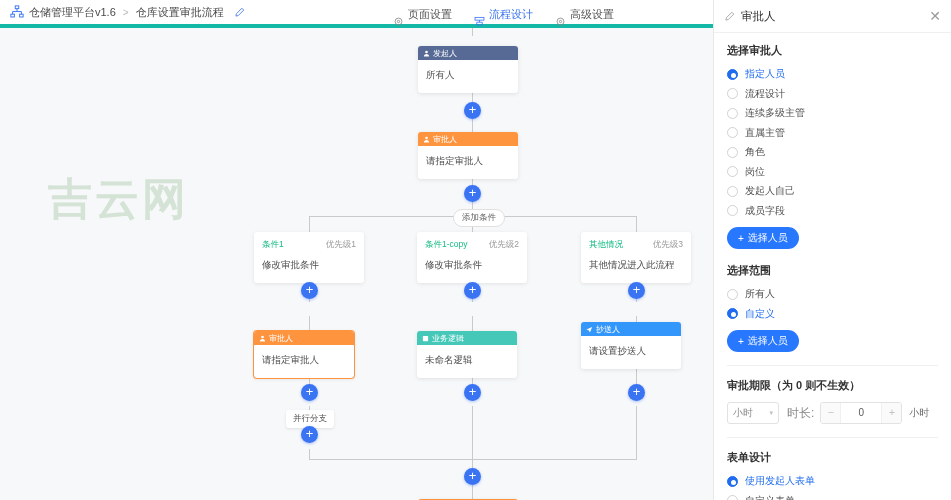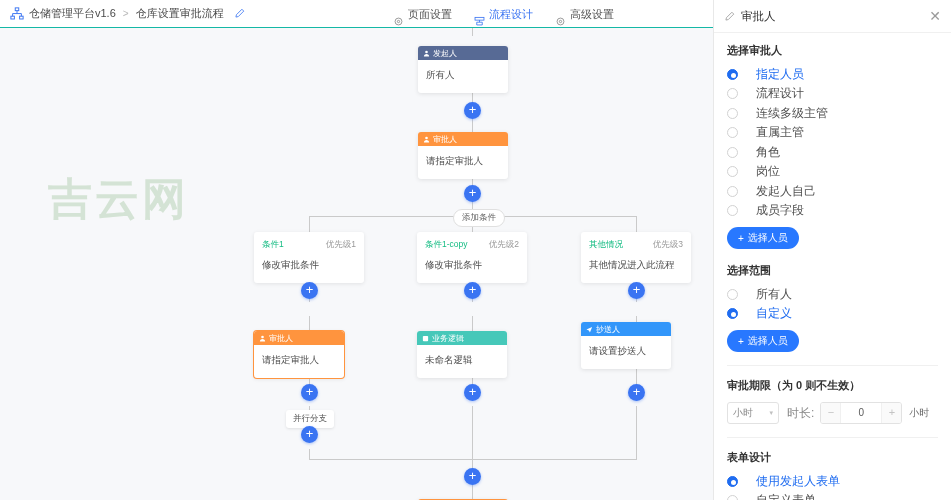--- a/index.html
+++ b/index.html
@@ -19,21 +19,21 @@
     width: 713px; height: 500px;
     background: #ffffff;
     overflow: hidden;
   }
 
   
   #topbar {
     position: relative;
     height: 28px;
     background: #fff;
-    border-bottom: 1px solid #14b8a6;
+    border-bottom: 4px solid #14b8a6;
     display: flex; align-items: center;
   }
   .breadcrumb {
     display: flex; align-items: center; gap: 5px;
     padding-left: 10px;
     font-size: 11px;
     color: #4a4a4a;
     white-space: nowrap;
   }
   .bc-icon { width: 14px; height: 14px; display: inline-block; }
@@ -78,21 +78,21 @@
     font-family: "DejaVu Sans", sans-serif;
   }
 
   
   .vline { position: absolute; width: 1px; background: #cacaca; }
   .hline { position: absolute; height: 1px; background: #cacaca; }
 
   
   .node {
     position: absolute;
-    width: 90px;
+    width: 100px;
     background: #fff;
     border-radius: 3px;
     box-shadow: 0 1px 4px rgba(0,0,0,.10);
     overflow: hidden;
   }
   .node .nhead {
     height: 14px;
     display: flex; align-items: center; gap: 3px;
     padding: 0 5px;
     font-size: 8px;
@@ -187,24 +187,24 @@
     flex: 1;
     overflow: hidden;
     padding: 10px 13px 0 13px;
     position: relative;
   }
   .sec-title {
     font-size: 11px; font-weight: bold; color: #333;
     margin-bottom: 9px;
   }
   .opt {
-    display: flex; align-items: center; gap: 18px;
+    display: flex; align-items: center; gap: 7px;
     height: 14.5px;
     margin-bottom: 5px;
-    font-size: 12px;
+    font-size: 10px;
     color: #4f4f4f;
     cursor: pointer;
   }
   .radio {
     width: 11px; height: 11px; border-radius: 50%;
     border: 1px solid #d2d2d2; background: #fff;
     flex: none; position: relative;
   }
   .opt.on .radio { border-color: #1f6cf0; background: #1f6cf0; }
   .opt.on .radio::after {

